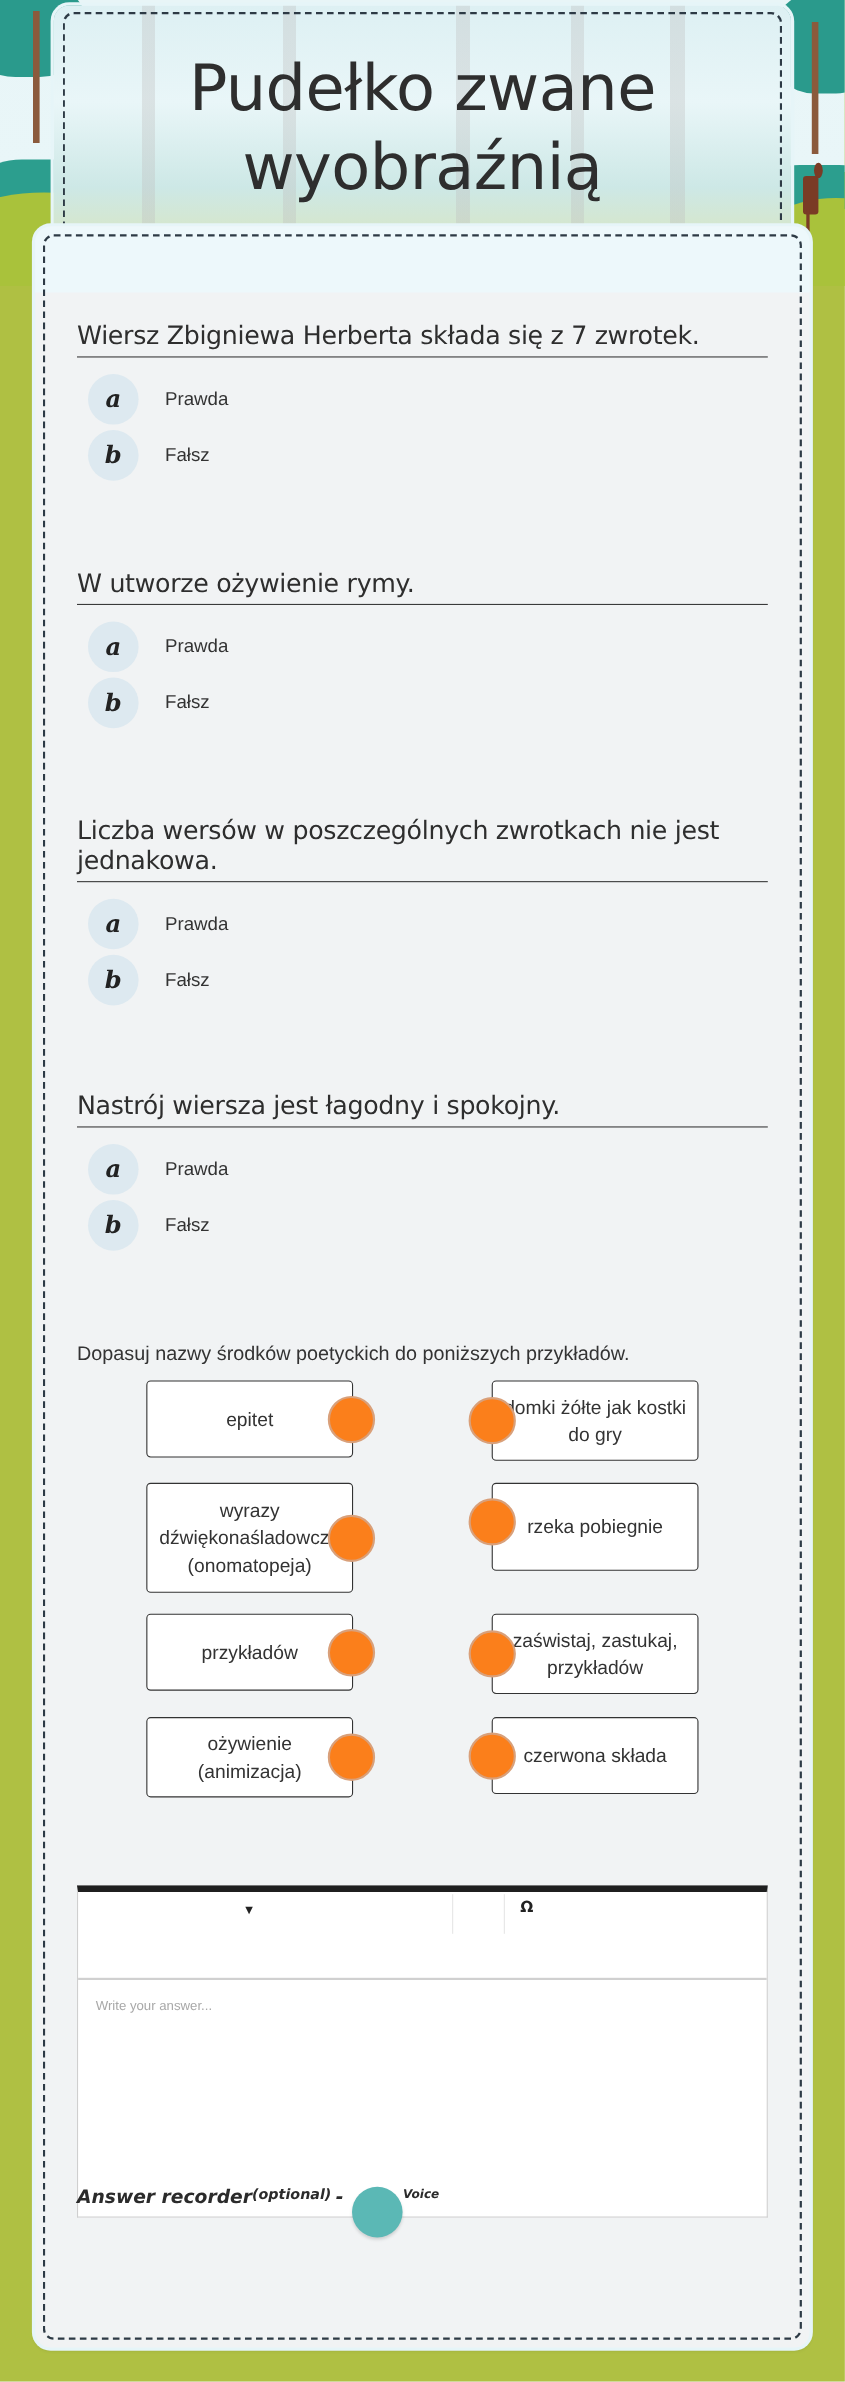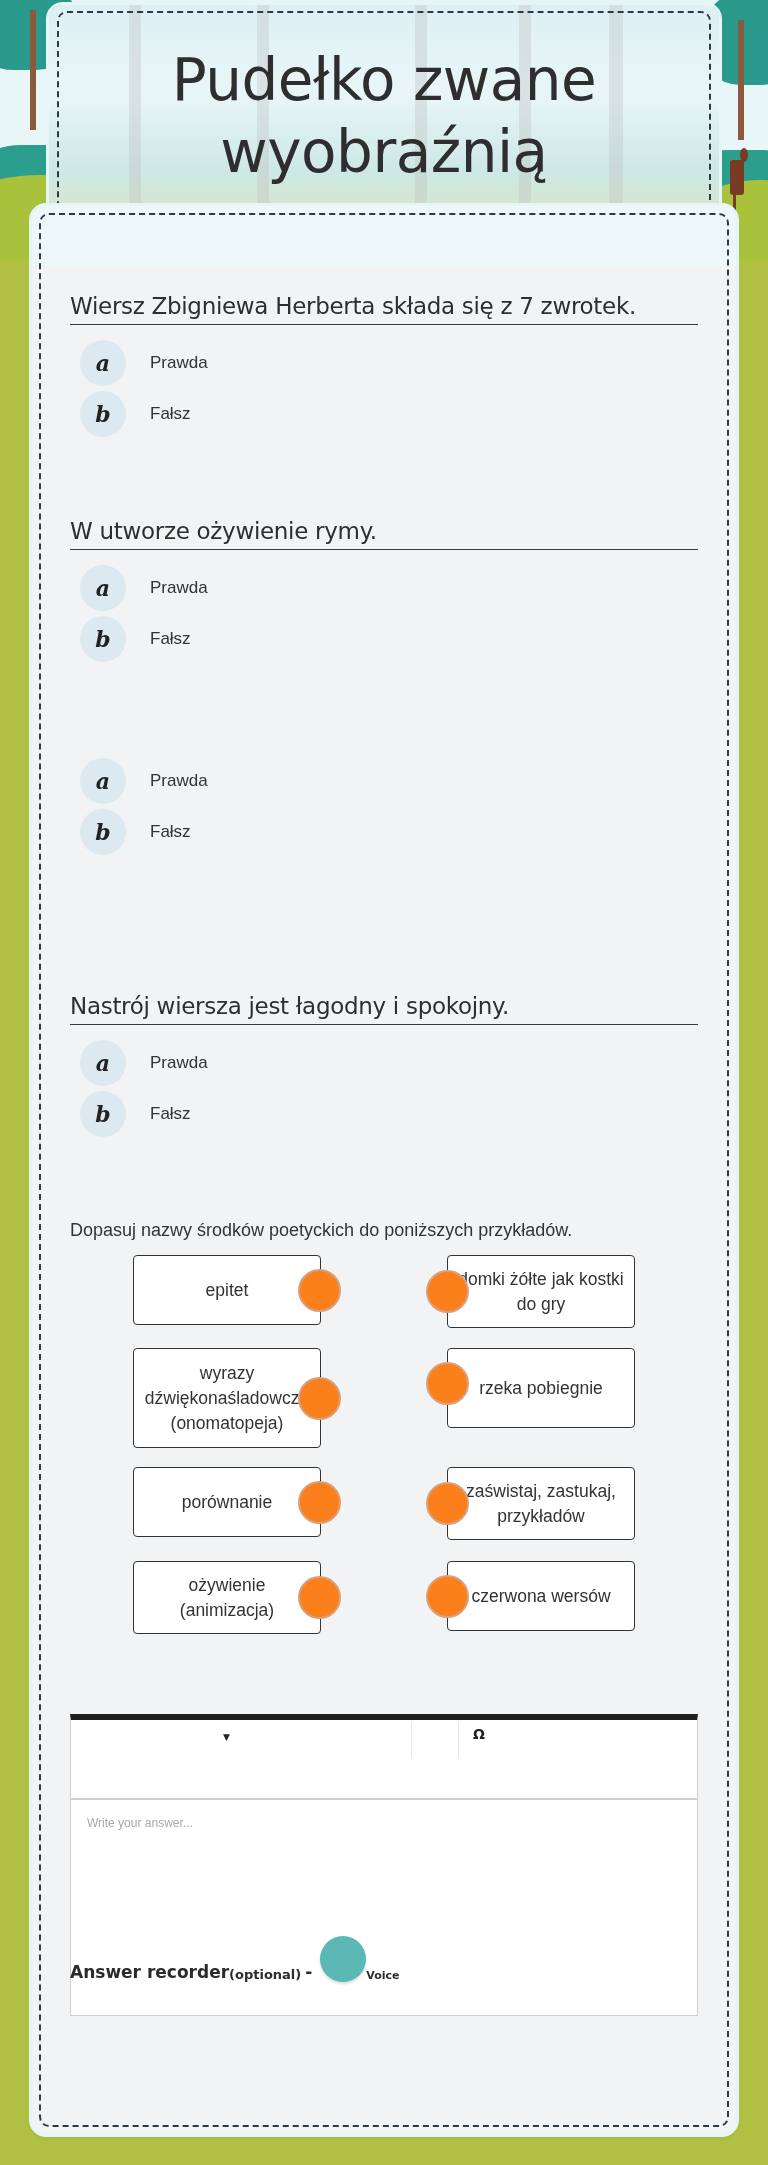--- a/index.html
+++ b/index.html
@@ -103,21 +103,21 @@
   .tb-sep1 { position: absolute; left: 340px; top: 2px; width: 1px; height: 36px; background: #e6e6e6; }
   .tb-sep2 { position: absolute; left: 387px; top: 2px; width: 1px; height: 36px; background: #e6e6e6; }
   .tb-omega { position: absolute; left: 402px; top: 6px; font-size: 14px; font-weight: bold; color: #222; cursor: pointer; }
   .editor-text {
     position: absolute; left: 0; right: 0; top: 80px; bottom: 0;
     padding: 16px 16px; font-family: "Liberation Sans", sans-serif; font-size: 12px; color: #a8a8a8;
     border: none; outline: none; resize: none; background: transparent;
   }
   .editor-text::placeholder { color: #a8a8a8; }
 
-  .recorder { position: absolute; left: 70px; top: 1936px; display: flex; align-items: flex-end; }
+  .recorder { position: absolute; left: 70px; top: 1988px; display: flex; align-items: flex-start; font-style: italic; }
   .rec-label { font-family: "DejaVu Sans", sans-serif; font-weight: bold; font-size: 17px; color: #2b2b2b; }
   .rec-opt { font-family: "DejaVu Sans", sans-serif; font-weight: bold; font-size: 13px; color: #2b2b2b; margin-left: 0; }
   .rec-dash { font-weight: bold; font-size: 17px; margin-left: 4px; color: #2b2b2b; }
   .rec-btn { width: 46px; height: 46px; border-radius: 50%; background: #5bb8b5; margin-left: 8px;
     box-shadow: 0 2px 3px rgba(0,0,0,0.15); cursor: pointer; }
   .rec-voice { font-family: "DejaVu Sans", sans-serif; font-weight: bold; font-size: 11px; color: #2b2b2b; }
 </style>
 </head>
 <body>
 
@@ -169,20 +169,21 @@
       <span class="opt-label">Prawda</span>
     </div>
     <div class="option">
       <span class="opt-letter">b</span>
       <span class="opt-label">Fałsz</span>
     </div>
   </div>
 </div>
 
 <div class="question" style="top:743px;">
+  <div class="q-title">Liczba wersów w poszczególnych zwrotkach nie jest jednakowa.</div>
   <div class="options">
     <div class="option">
       <span class="opt-letter">a</span>
       <span class="opt-label">Prawda</span>
     </div>
     <div class="option">
       <span class="opt-letter">b</span>
       <span class="opt-label">Fałsz</span>
     </div>
   </div>
@@ -204,37 +205,37 @@
 
 <div class="match-title">Dopasuj nazwy środków poetyckich do poniższych przykładów.</div>
 
 <div class="match-box" style="left:133px;top:1255px;height:70px;">
     <span>epitet</span>
   </div>
 <div class="match-box" style="left:133px;top:1348px;height:100px;">
     <span>wyrazy dźwiękonaśladowcze (onomatopeja)</span>
   </div>
 <div class="match-box" style="left:133px;top:1467px;height:70px;">
-    <span>porównanie</span>
+    <span>przykładów</span>
   </div>
 <div class="match-box" style="left:133px;top:1561px;height:73px;">
     <span>ożywienie (animizacja)</span>
   </div>
 
 <div class="match-box" style="left:447px;top:1255px;height:73px;">
     <span>domki żółte jak kostki do gry</span>
   </div>
 <div class="match-box" style="left:447px;top:1348px;height:80px;">
     <span>rzeka pobiegnie</span>
   </div>
 <div class="match-box" style="left:447px;top:1467px;height:73px;">
     <span>zaświstaj, zastukaj, przykładów</span>
   </div>
 <div class="match-box" style="left:447px;top:1561px;height:70px;">
-    <span>czerwona wersów</span>
+    <span>czerwona składa</span>
   </div>
 
 <div class="match-dot" style="left:298px;top:1269px;"></div>
 <div class="match-dot" style="left:298px;top:1377px;"></div>
 <div class="match-dot" style="left:298px;top:1481px;"></div>
 <div class="match-dot" style="left:298px;top:1576px;"></div>
 <div class="match-dot" style="left:426px;top:1270px;"></div>
 <div class="match-dot" style="left:426px;top:1362px;"></div>
 <div class="match-dot" style="left:426px;top:1482px;"></div>
 <div class="match-dot" style="left:426px;top:1575px;"></div>

